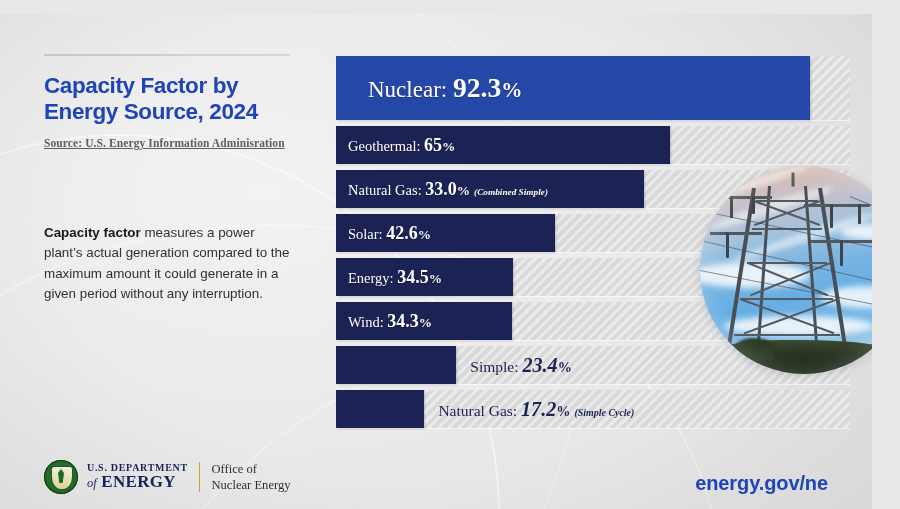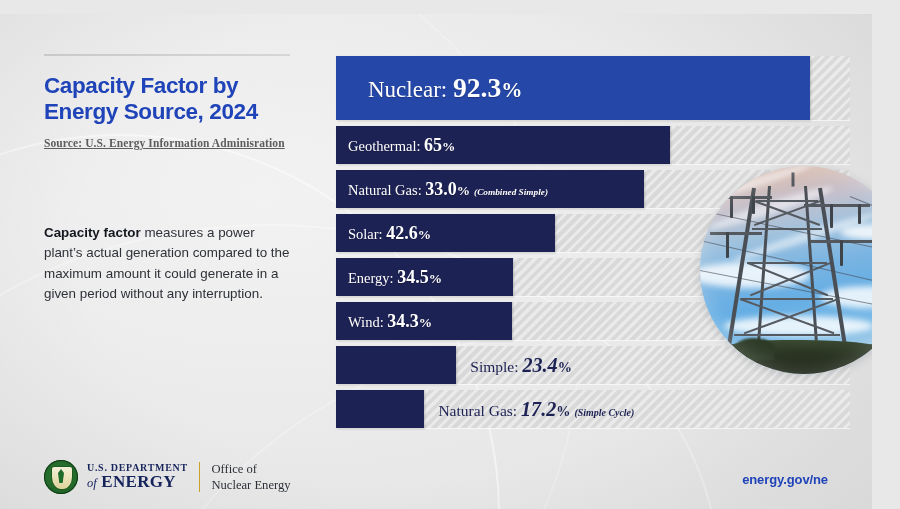--- a/index.html
+++ b/index.html
@@ -66,21 +66,21 @@
   }
   .doe-words{ font-family:"Liberation Serif", serif; color:#16245c; line-height:1.02; }
   .doe-1{ font-size:10px; font-weight:bold; letter-spacing:.7px; }
   .doe-2{ font-size:17px; font-weight:bold; letter-spacing:.3px; }
   .doe-2 i{ font-size:12.5px; font-weight:normal; font-style:italic; letter-spacing:0; }
   .divider{ width:1.6px; height:30px; background:#c9a227; margin:0 2px; flex:none; }
   .office{ font-family:"Liberation Serif", serif; font-size:12.6px; color:#2b3036; line-height:1.28; }
 
   #url{
     position:absolute; right:44px; top:458px;
-    font-size:13px; font-weight:bold; color:#1f43b8; letter-spacing:-.1px;
+    font-size:20px; font-weight:bold; color:#1f43b8; letter-spacing:-.1px;
   }
 
   
   #chart{ position:absolute; left:336px; top:42px; width:514px; }
   .row{ position:relative; margin-bottom:6px; }
   .track{
     position:relative; width:100%; height:38px;
     background-color:#d9d9d9;
     background-image:repeating-linear-gradient(135deg,
         rgba(255,255,255,.45) 0 3px, rgba(0,0,0,0) 3px 7px);

